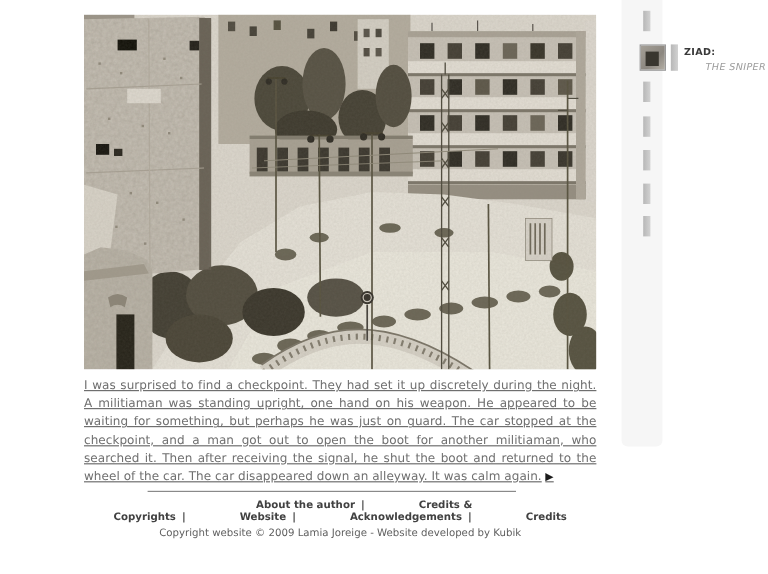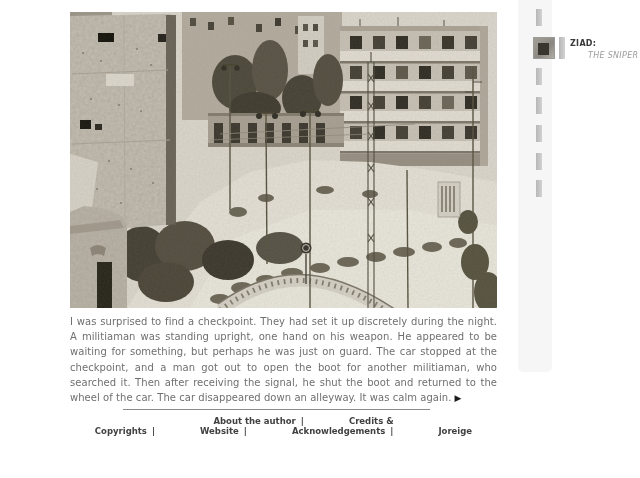--- a/index.html
+++ b/index.html
@@ -7,21 +7,21 @@
               font-family:"DejaVu Sans","Liberation Sans",sans-serif; }
   #stage { position:relative; width:640px; height:478px; background:#ffffff; }
 
   
   .photo { position:absolute; left:70px; top:12px; width:427px; height:296px; overflow:hidden; }
   .photo svg { display:block; width:100%; height:100%; }
 
   
   .para { position:absolute; left:70px; top:314px; width:427px;
           font-size:10px; line-height:15.2px; color:#6f6f6f;
-          text-align:justify; letter-spacing:.05px; }
+          text-align:justify; letter-spacing:.05px;text-decoration:underline; }
   .para .arrow { color:#1b1b1b; font-size:9px; margin-left:3px; cursor:pointer; }
 
   
   .divider { position:absolute; left:123px; top:409px; width:307px; height:1px; background:#8a8a8a; }
   .fnav { position:absolute; left:70px; top:416px; width:427px; text-align:center;
           font-size:8.5px; font-weight:bold; color:#414141; }
   .fnav .lnk { cursor:pointer;margin-left:40px; }
   .fnav .sep { margin:0 5px; font-weight:bold; color:#414141; }
   .copy { position:absolute; left:70px; top:440px; width:427px; text-align:center;
           font-size:8.5px; color:#5f5f5f; }
@@ -284,23 +284,24 @@
 
       <rect x="0" y="0" width="427" height="296" filter="url(#grain)" opacity="0.3"></rect>
     </svg>
   </div>
 
   <p class="para"><span>I was surprised to find a checkpoint. They had set it up discretely during the night. A militiaman was standing upright, one hand on his weapon. He appeared to be waiting for something, but perhaps he was just on guard. The car stopped at the checkpoint, and a man got out to open the boot for another militiaman, who searched it. Then after receiving the signal, he shut the boot and returned to the wheel of the car. The car disappeared down an alleyway. It was calm again.</span><span class="arrow">▶</span></p>
 
   <div class="divider"></div>
 
   <div class="fnav">
-    <span class="lnk">About the author</span><span class="sep">|</span><span class="lnk">Credits &amp; Copyrights</span><span class="sep">|</span><span class="lnk">Website</span><span class="sep">|</span><span class="lnk">Acknowledgements</span><span class="sep">|</span><span class="lnk">Joreige</span>
+    <span class="lnk">About the author</span><span class="sep">|</span><span class="lnk">Credits &amp; Copyrights</span><span class="sep">|</span><span class="lnk">Website</span><span class="sep">|</span><span class="lnk">Acknowledgements</span><span class="sep">|</span><span class="lnk">Credits</span>
   </div>
 
+  <div class="copy">Copyright website © 2009 Lamia Joreige - Website developed by Kubik</div>
 
   <div class="track"></div>
 
   <div class="sbar b1"></div>
 
   <div class="thumb">
     <div class="blob"></div>
   </div>
   <div class="thumb-bar"></div>
   <div class="sb-title">ZIAD:</div>

